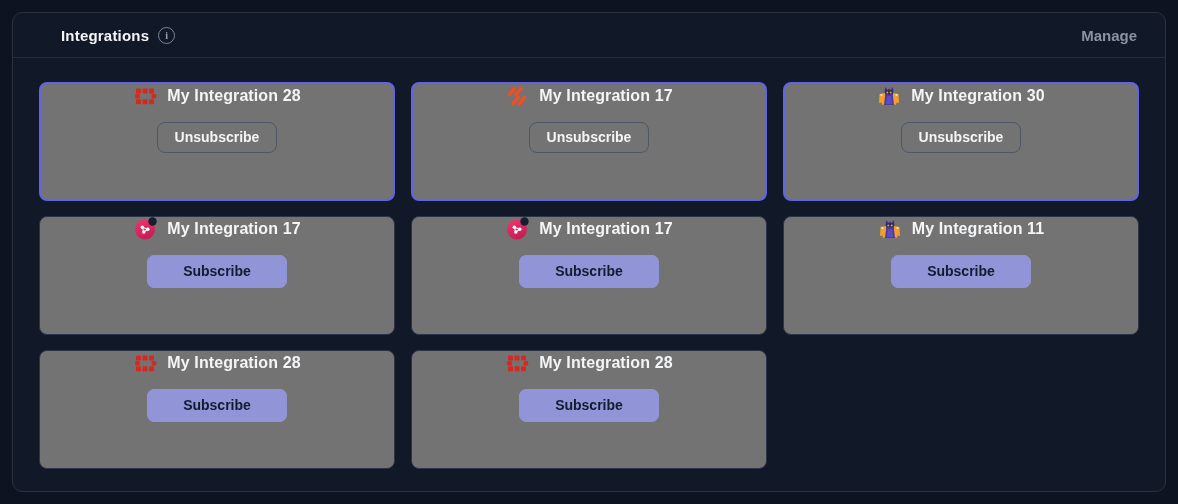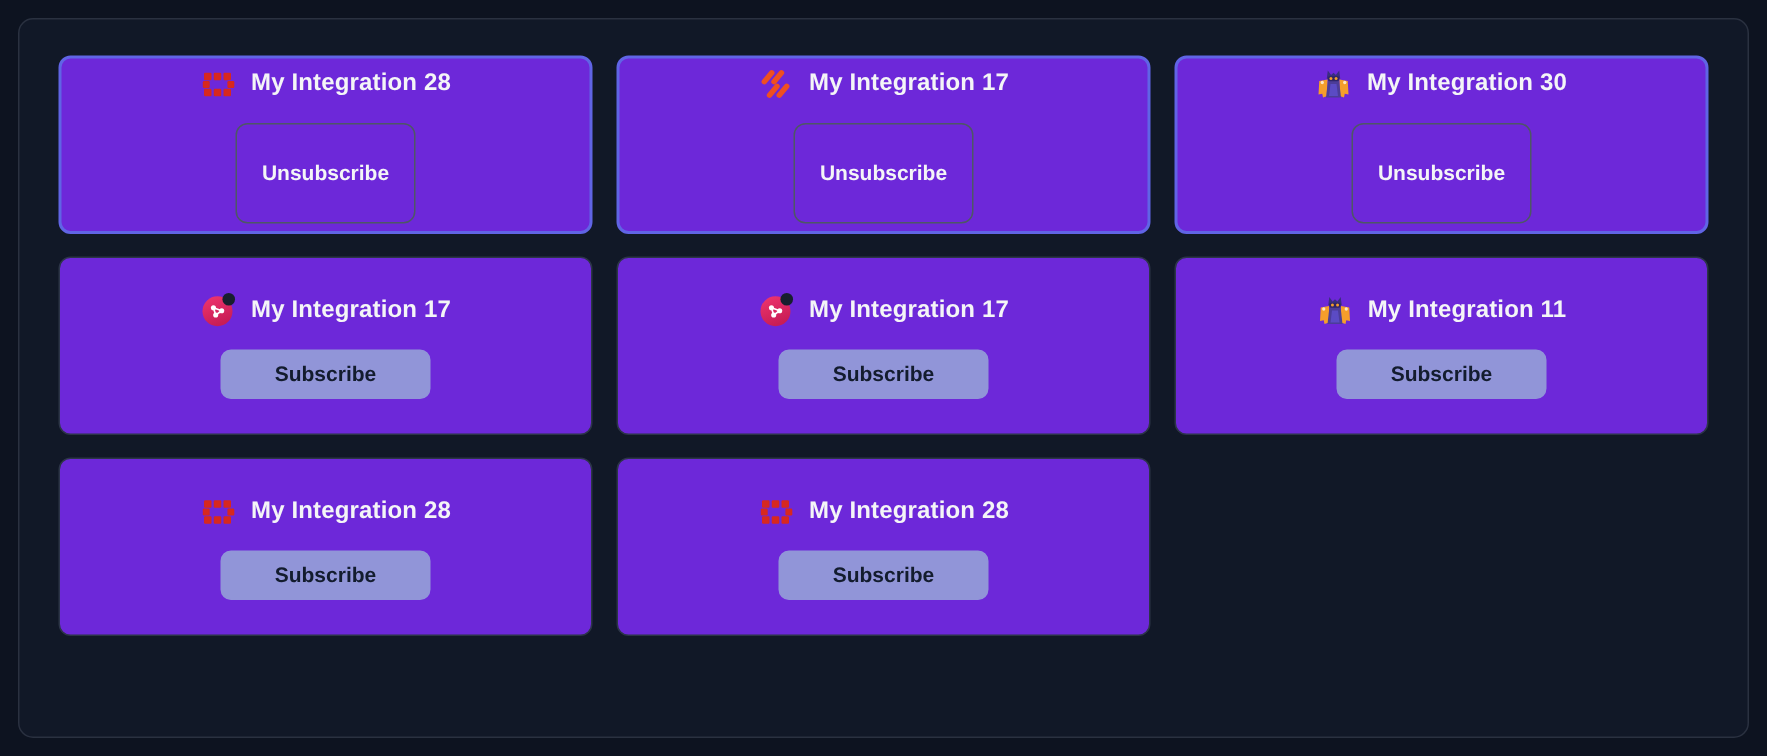--- a/index.html
+++ b/index.html
@@ -54,27 +54,26 @@
   }
   .grid {
     display: grid;
     grid-template-columns: repeat(3, 1fr);
     column-gap: 16px;
     row-gap: 15px;
     padding: 24px 26px;
   }
   .card {
     height: 119px;
-    background: #6d28d9;
+    background: #737373;
     border: 1px solid #2c3547;
     border-radius: 8px;
     display: flex;
     flex-direction: column;
     align-items: center;
-    justify-content: center;
     gap: 14px;
   }
   .card.subscribed {
     border: 2px solid #6064e5;
   }
   .card-title-row {
     display: flex;
     align-items: center;
     gap: 10px;
   }
@@ -89,41 +88,46 @@
     color: #f4f5f7;
     font-size: 16px;
     font-weight: 700;
     letter-spacing: .1px;
   }
   .card-button {
     font-family: "Liberation Sans", sans-serif;
     font-size: 14px;
     font-weight: 700;
     border-radius: 8px;
-    padding: 25px 17px;
+    padding: 7px 17px;
     cursor: pointer;
     line-height: 1.1;
   }
   .btn-unsubscribe {
     background: transparent;
     border: 1.5px solid #4e5765;
     color: #f4f5f7;
   }
   .btn-subscribe {
     background: #9195d8;
     border: 1px solid #9195d8;
     color: #131c2e;
     padding: 8px 35px;
     border-radius: 7px;
   }
 </style>
 </head>
 <body>
 
 <div class="panel">
+  <div class="panel-header">
+    <span class="panel-title">Integrations</span>
+    <span class="info-icon">i</span>
+    <span class="manage-link">Manage</span>
+  </div>
   <div class="grid">
   <div class="card subscribed">
     <div class="card-title-row">
       <span class="card-icon">
             <svg width="24" height="24" viewBox="0 0 24 24">
               <g fill="#d7281f">
                 <rect x="3" y="4.5" width="5" height="5" rx="0.8"></rect>
                 <rect x="9.5" y="4.5" width="5" height="5" rx="0.8"></rect>
                 <rect x="16" y="4.5" width="5" height="5" rx="0.8"></rect>
                 <rect x="2.2" y="10" width="4.6" height="4.6" rx="0.8"></rect>

